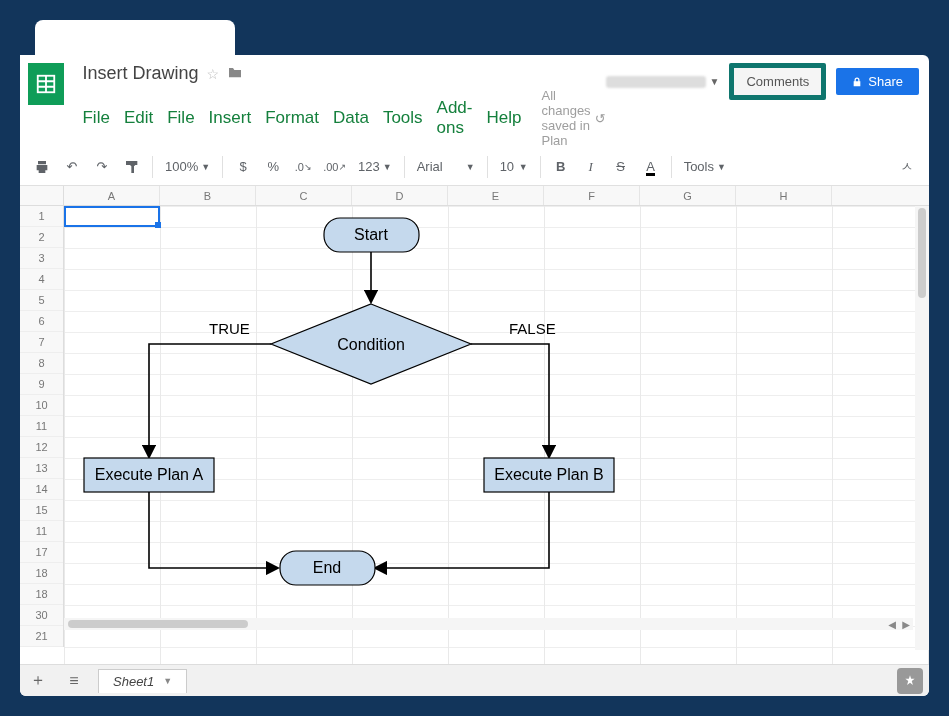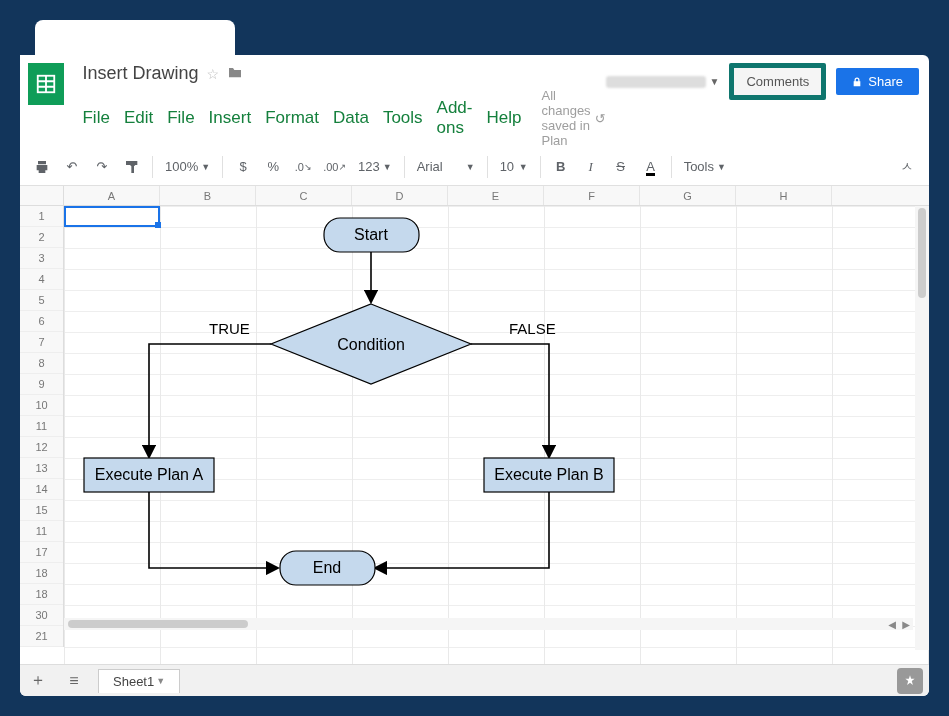--- a/index.html
+++ b/index.html
@@ -118,21 +118,21 @@
   
   .sheet-tabs {
     border-top:1px solid #ddd;
     display:flex; align-items:center; height:32px;
     background:#f1f1f1;
   }
   .sheet-btn { width:36px; height:32px; display:flex; align-items:center; justify-content:center; color:#666; font-size:16px;}
   .sheet-tab {
     background:#fff; border:1px solid #ccc; border-bottom:none;
     padding:4px 14px; font-size:13px; color:#444; margin-left:6px;
-    display:flex; align-items:center; gap:2px;
+    display:flex; align-items:center; gap:9px;font-style:italic;
   }
   .explore-btn{ margin-left:auto; margin-right:6px; width:26px; height:26px; background:#999; border-radius:4px; display:flex; align-items:center; justify-content:center;}
   .hscroll { position:absolute; bottom:34px; left:44px; right:16px; height:12px; background:#f5f5f5; display:flex;}
   .hscroll-thumb{ width:180px; height:8px; margin-top:2px; background:#ccc; border-radius:4px; margin-left:4px;}
   .hscroll-arrow{ width:14px; display:flex; align-items:center; justify-content:center; color:#888; font-size:10px;}
   .vscroll { position:absolute; top:20px; right:0; width:14px; bottom:14px; background:#f5f5f5;}
   .vscroll-thumb{ position:absolute; top:2px; width:8px; left:3px; height:90px; background:#ccc; border-radius:4px;}
   .under-text{ color:#5f6368; position:relative;}
   .a-underline{ position:absolute; left:0; right:0; bottom:-2px; height:3px; background:#000;}
 </style>

